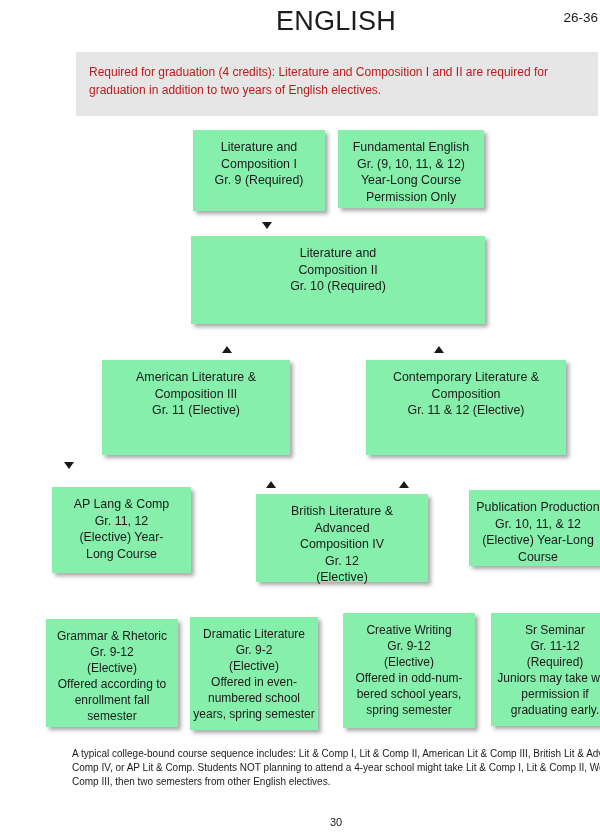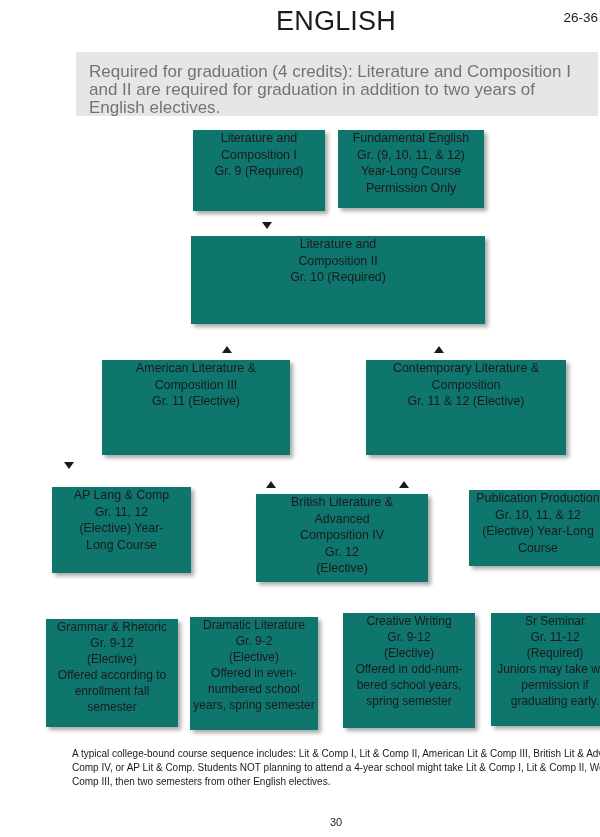--- a/index.html
+++ b/index.html
@@ -48,35 +48,36 @@
     position: absolute;
     left: 40px;
     top: 52px;
     width: 522px;
     height: 64px;
     background: #e6e6e6;
     box-sizing: border-box;
     padding: 11px 14px 0 13px;
   }
   #intro-box .intro-text {
-    font-size: 17px;
+    font-size: 12px;
     line-height: 18px;
-    color: #737373;
+    color: #b91c1c;
   }
 
   
   .node {
     position: absolute;
-    background: #0f766e;
+    background: #86efac;
     box-sizing: border-box;
     display: flex;
     align-items: flex-start;
     justify-content: center;
     text-align: center;
     box-shadow: 3px 3px 4px rgba(0,0,0,0.34);
+    padding-top: 9px;
     padding-left: 3px;
     padding-right: 3px;
   }
   .node .node-text {
     font-size: 12.4px;
     line-height: 16.5px;
     color: #1a1a1a;
     white-space: pre-line;
   }
   .node.small .node-text {

